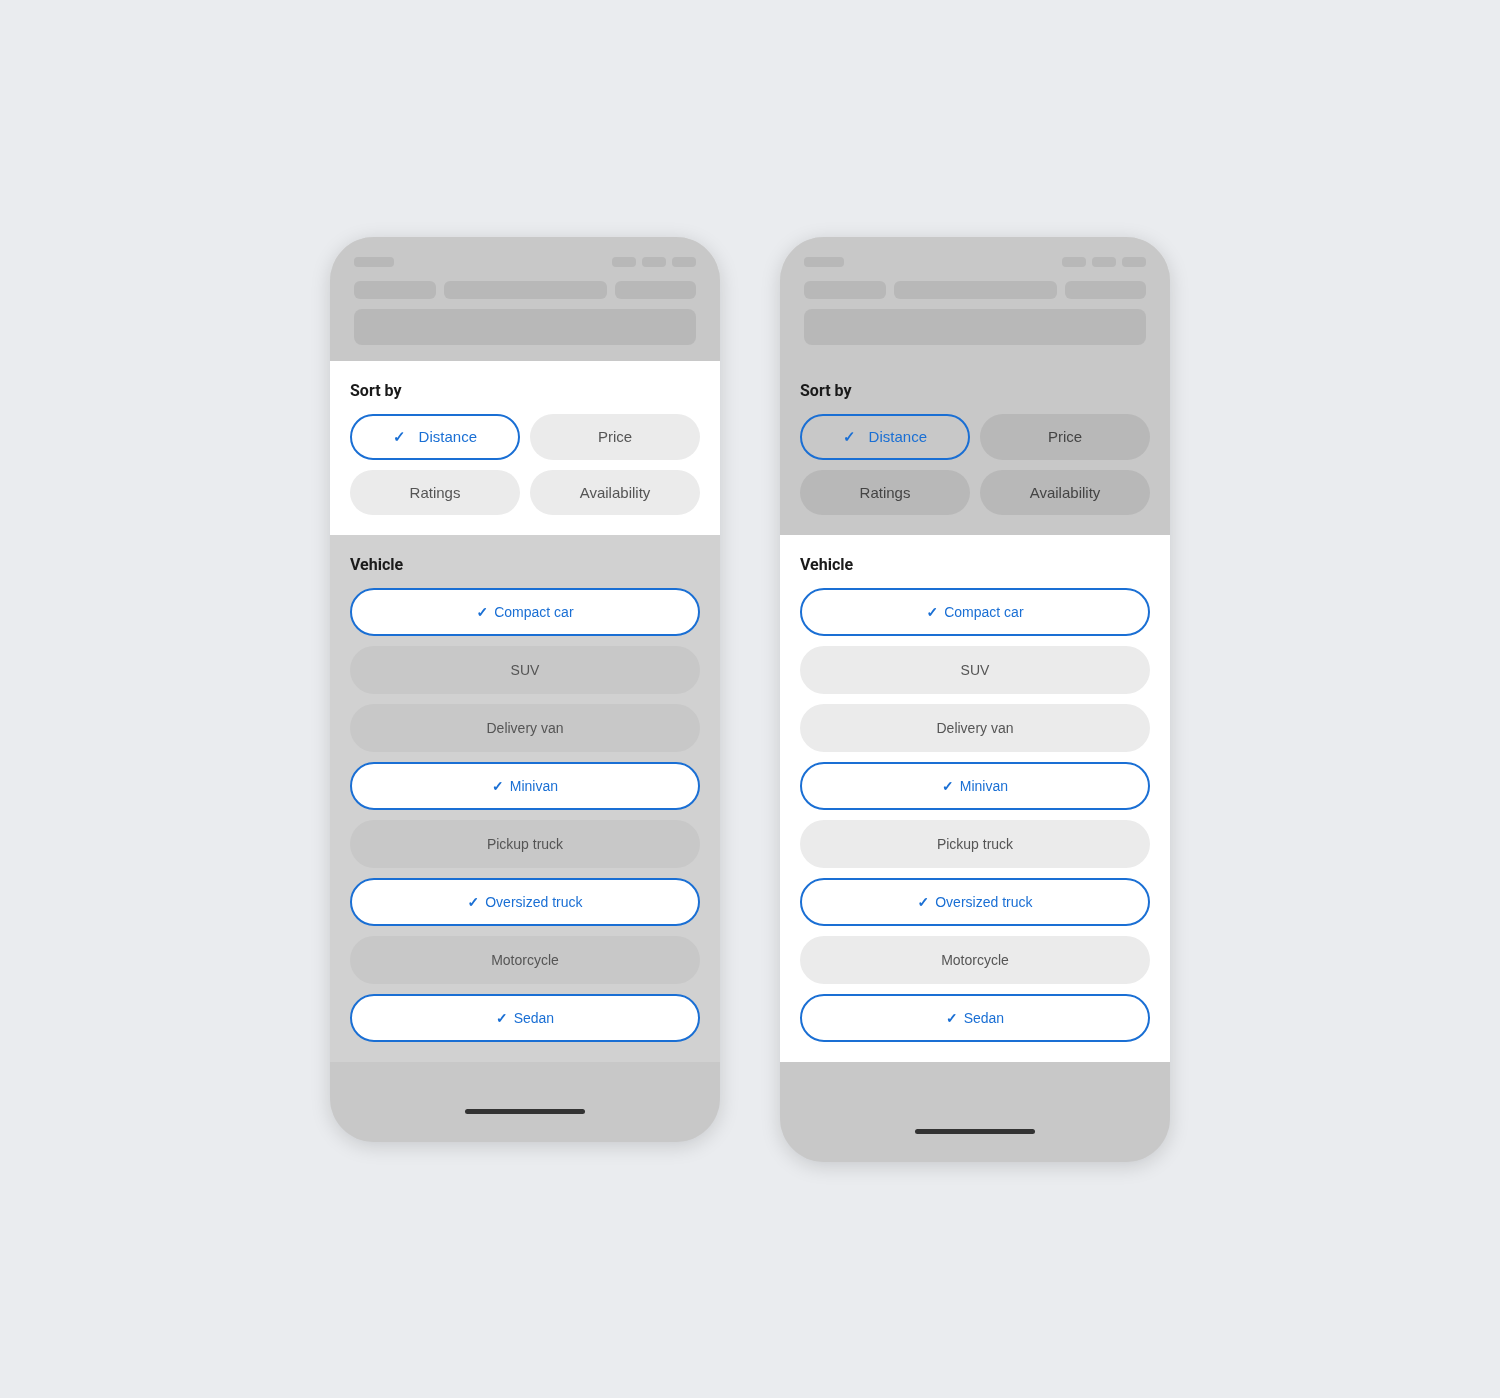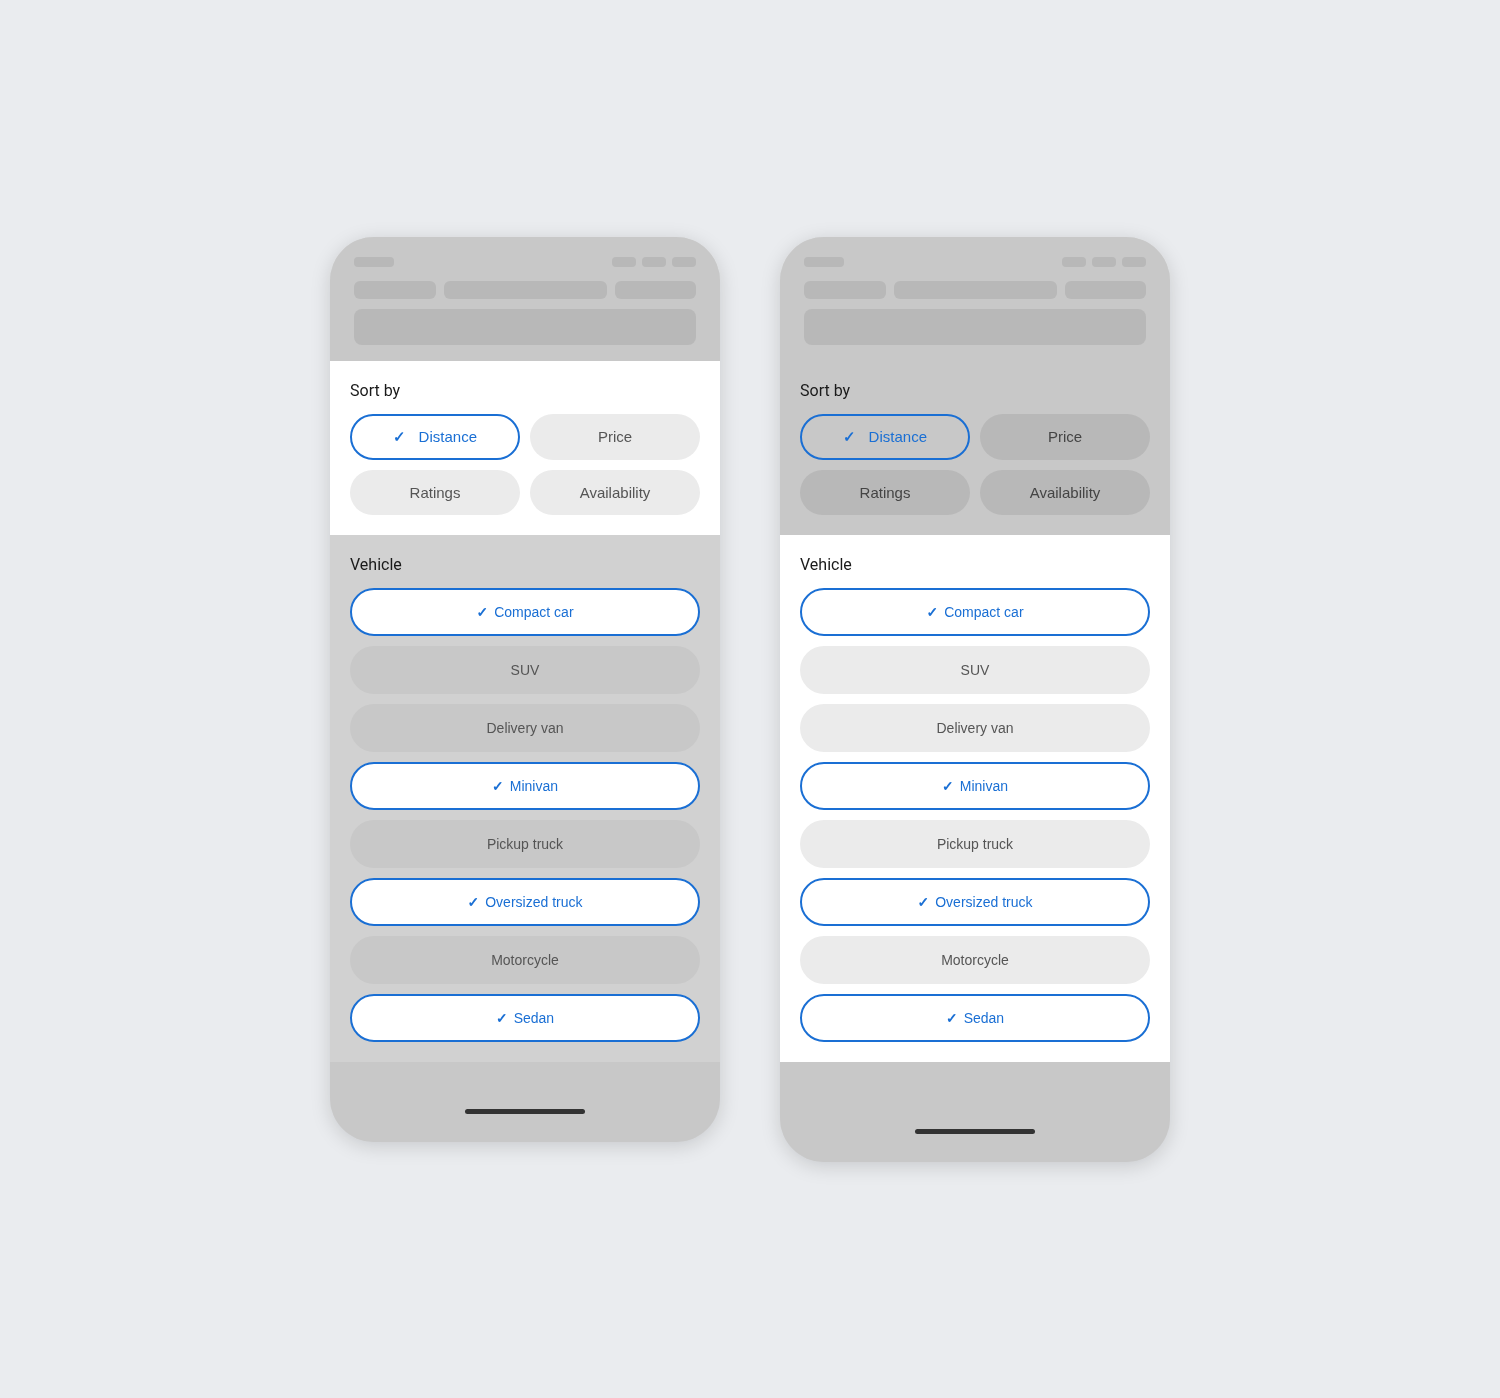--- a/index.html
+++ b/index.html
@@ -91,21 +91,21 @@
     }
 
     
     .sort-panel {
       background: #ffffff;
       padding: 20px 20px 20px;
     }
 
     .section-title {
       font-size: 16px;
-      font-weight: 400;
+      font-weight: 700;
       color: #1a1a1a;
       margin-bottom: 14px;
     }
 
     .sort-grid {
       display: grid;
       grid-template-columns: 1fr 1fr;
       gap: 10px;
     }
 

